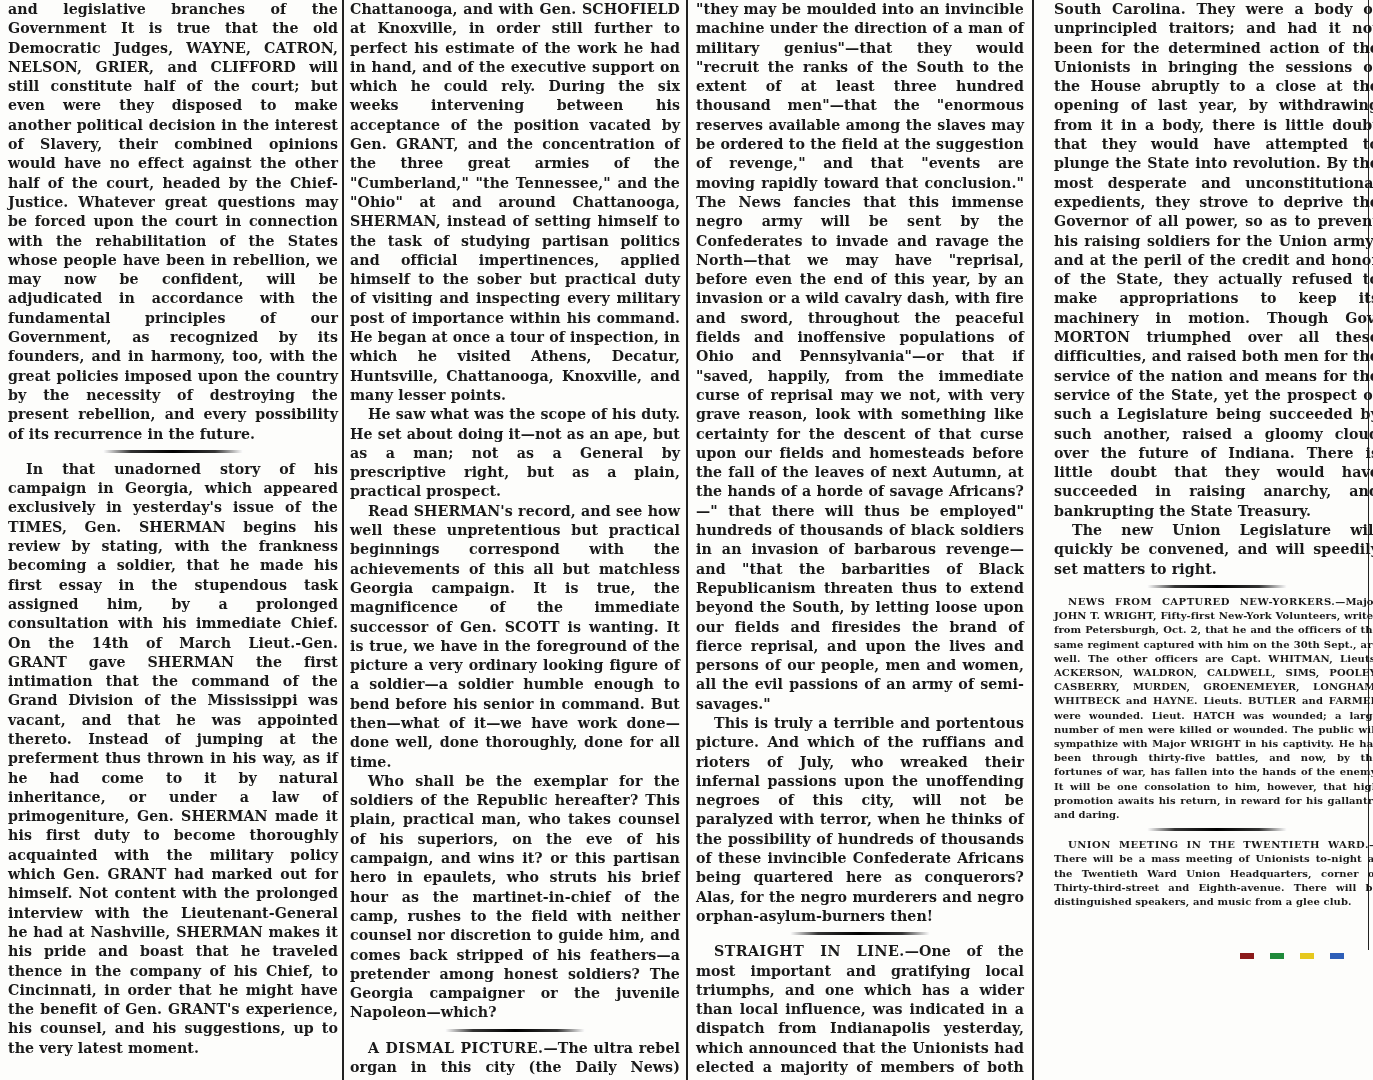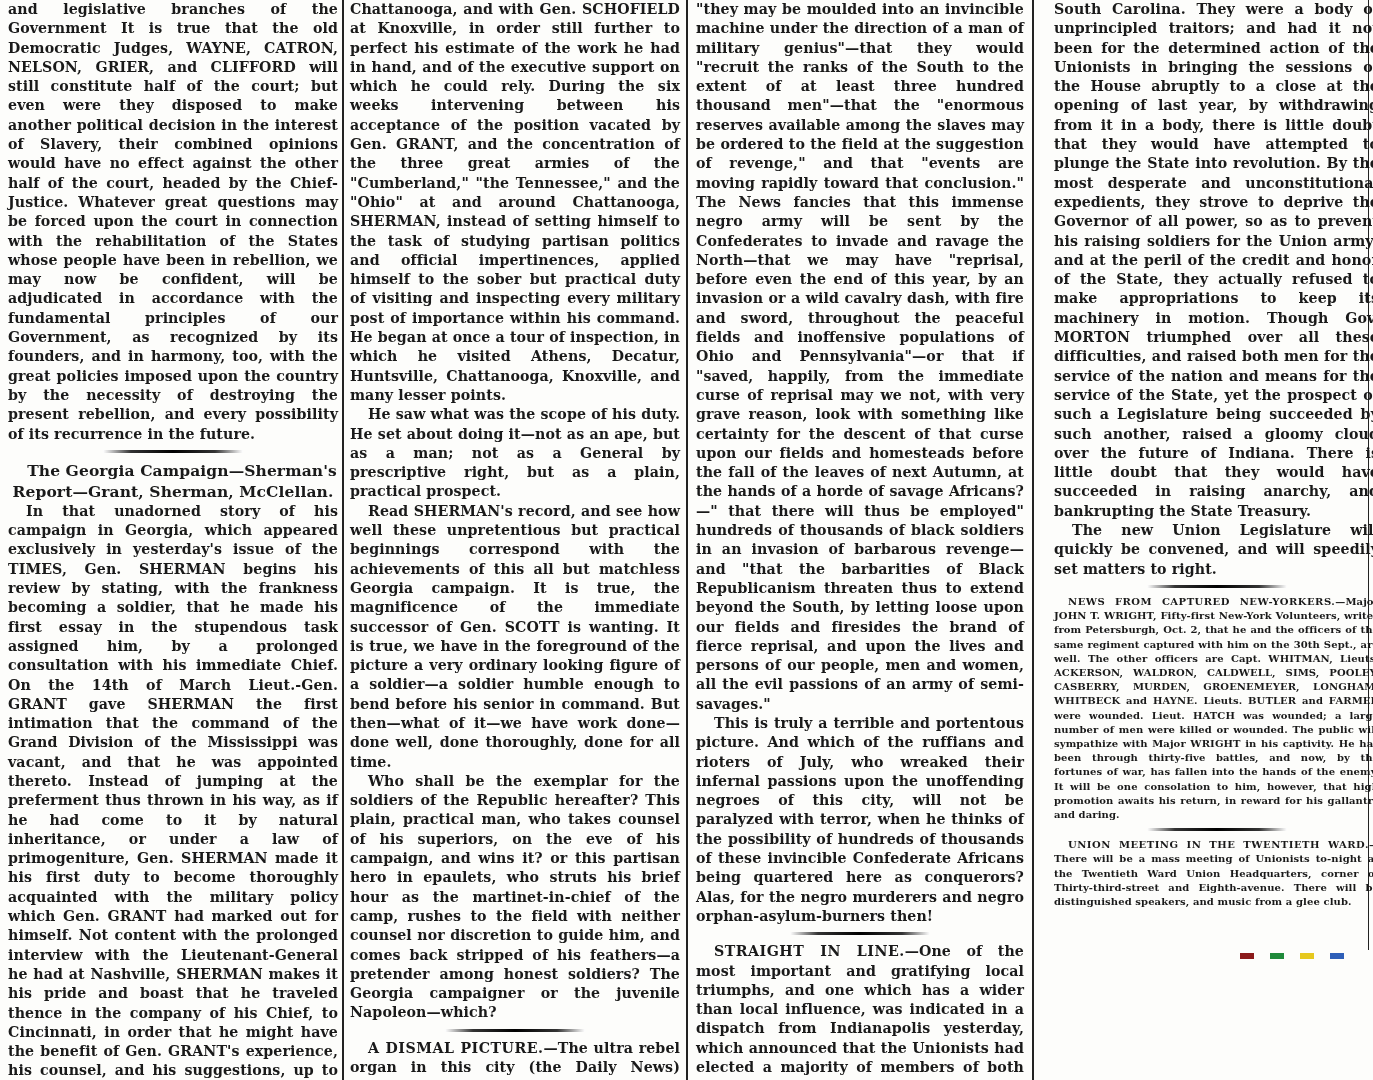--- a/index.html
+++ b/index.html
@@ -36,21 +36,20 @@
   <div class="rule-v" style="left:342px;height:1080px;"></div>
   <div class="rule-v" style="left:686px;height:1080px;"></div>
   <div class="rule-v" style="left:1032px;height:1080px;"></div>
   <div class="rule-v" style="left:1368px;height:950px;width:1px;"></div>
 
   <div class="col" id="col1">
       <div>
         <p class="noindent"><span>and legislative branches of the Government It is true that the old Democratic Judges, WAYNE, CATRON, NELSON, GRIER, and CLIFFORD will still constitute half of the court; but even were they disposed to make another political decision in the interest of Slavery, their combined opinions would have no effect against the other half of the court, headed by the Chief-Justice. Whatever great questions may be forced upon the court in connection with the rehabilitation of the States whose people have been in rebellion, we may now be confident, will be adjudicated in accordance with the fundamental principles of our Government, as recognized by its founders, and in harmony, too, with the great policies imposed upon the country by the necessity of destroying the present rebellion, and every possibility of its recurrence in the future.</span></p>
       </div>
       <div class="rule-h"></div>
-      <p class="headline">The Georgia Campaign—Sherman's Report—Grant, Sherman, McClellan.</p>
       <div>
         <p><span>In that unadorned story of his campaign in Georgia, which appeared exclusively in yesterday's issue of the TIMES, Gen. SHERMAN begins his review by stating, with the frankness becoming a soldier, that he made his first essay in the stupendous task assigned him, by a prolonged consultation with his immediate Chief. On the 14th of March Lieut.-Gen. GRANT gave SHERMAN the first intimation that the command of the Grand Division of the Mississippi was vacant, and that he was appointed thereto. Instead of jumping at the preferment thus thrown in his way, as if he had come to it by natural inheritance, or under a law of primogeniture, Gen. SHERMAN made it his first duty to become thoroughly acquainted with the military policy which Gen. GRANT had marked out for himself. Not content with the prolonged interview with the Lieutenant-General he had at Nashville, SHERMAN makes it his pride and boast that he traveled thence in the company of his Chief, to Cincinnati, in order that he might have the benefit of Gen. GRANT's experience, his counsel, and his suggestions, up to the very latest moment.</span></p>
       </div>
     </div>
   <div class="col" id="col2">
       <div>
         <p class="noindent"><span>Chattanooga, and with Gen. SCHOFIELD at Knoxville, in order still further to perfect his estimate of the work he had in hand, and of the executive support on which he could rely. During the six weeks intervening between his acceptance of the position vacated by Gen. GRANT, and the concentration of the three great armies of the "Cumberland," "the Tennessee," and the "Ohio" at and around Chattanooga, SHERMAN, instead of setting himself to the task of studying partisan politics and official impertinences, applied himself to the sober but practical duty of visiting and inspecting every military post of importance within his command. He began at once a tour of inspection, in which he visited Athens, Decatur, Huntsville, Chattanooga, Knoxville, and many lesser points.</span></p>
       </div>
       <div>
         <p><span>He saw what was the scope of his duty. He set about doing it—not as an ape, but as a man; not as a General by prescriptive right, but as a plain, practical prospect.</span></p>

